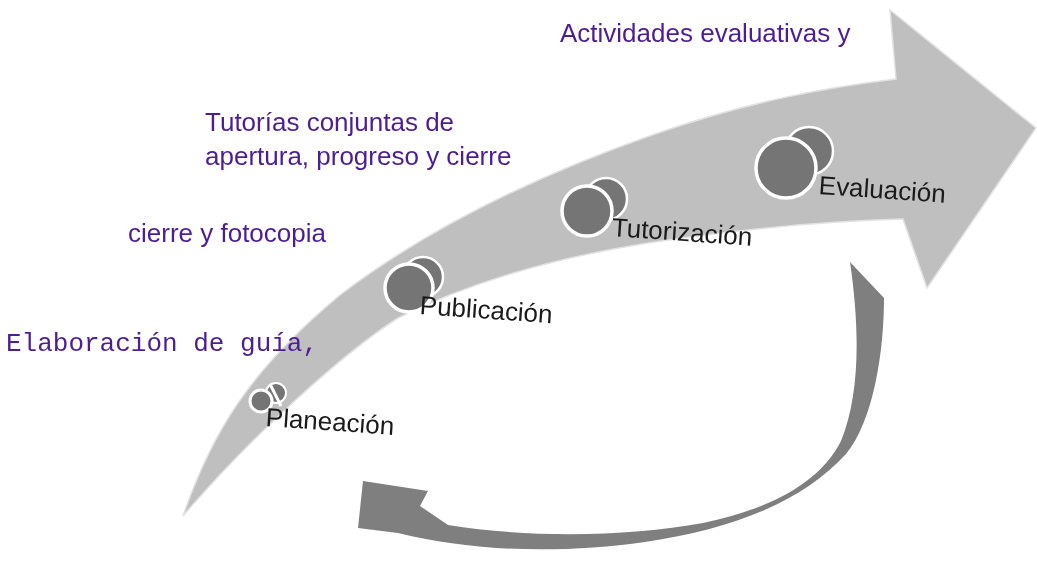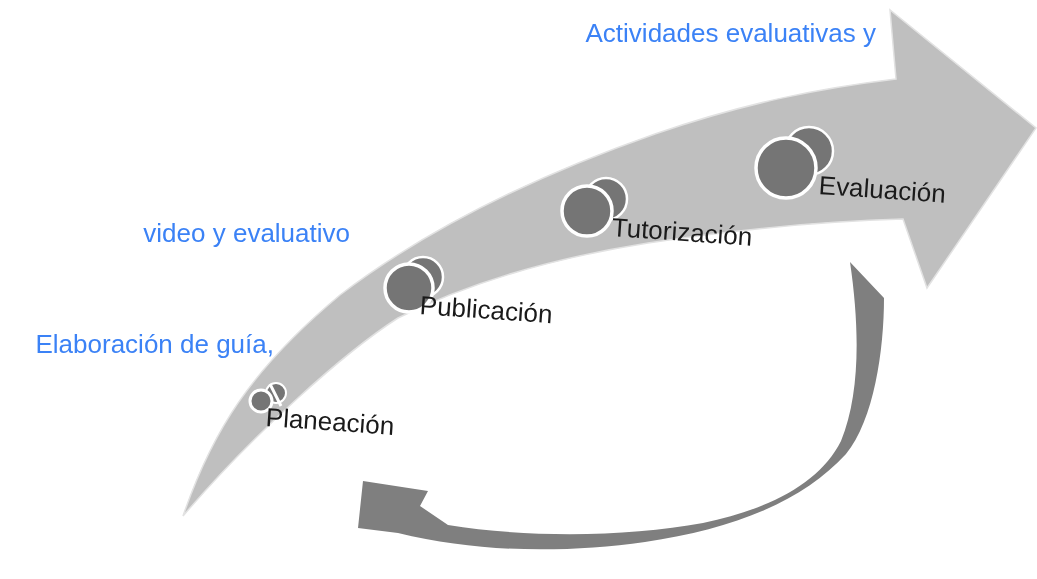--- a/index.html
+++ b/index.html
@@ -8,24 +8,24 @@
     width: 1037px;
     height: 579px;
     background: #ffffff;
     overflow: hidden;
     font-family: "Liberation Sans", sans-serif;
     color: #1a1a1a;
   }
   .canvas svg { position: absolute; left: 0; top: 0; }
   .desc {
     position: absolute;
-    text-align: right;
+    text-align: left;
     font-size: 26px;
     line-height: 34px;
-    color: #3b82f6;
+    color: #4c1d95;
   }
   .desc div { white-space: nowrap; }
   .stage-label {
     position: absolute;
     font-size: 26px;
     line-height: 30px;
     white-space: nowrap;
     color: #1a1a1a;
     transform: rotate(4deg);
     transform-origin: left top;
@@ -80,28 +80,32 @@
       <circle cx="606" cy="199" r="21" stroke-width="2.5" fill="#757575" stroke="#ffffff"></circle>
       <circle cx="587" cy="211" r="25" stroke-width="3.5" fill="#757575" stroke="#ffffff"></circle>
     </g>
 
     <g>
       <circle cx="809" cy="151" r="24" stroke-width="2.5" fill="#757575" stroke="#ffffff"></circle>
       <circle cx="786" cy="168" r="30" stroke-width="3.5" fill="#757575" stroke="#ffffff"></circle>
     </g>
   </svg>
 
-  <div class="desc" style="left:18px; top:327px; width:256px;">
+  <div class="desc" style="left:6px; top:327px; width:256px;font-family:Liberation Mono, monospace;">
     <div>Elaboración de guía,</div>
   </div>
 
   <div class="desc" style="left:128px; top:216px; width:222px;">
-    <div>video y evaluativo</div>
+    <div>cierre y fotocopia</div>
   </div>
 
+  <div class="desc" style="left:205px; top:105px; width:320px;">
+    <div>Tutorías conjuntas de</div>
+    <div>apertura, progreso y cierre</div>
+  </div>
 
   <div class="desc" style="left:560px; top:16px; width:316px;">
     <div>Actividades evaluativas y</div>
   </div>
 
   <div class="stage-label" style="left:267px; top:402px;">Planeación</div>
 
   <div class="stage-label" style="left:421px; top:290px;">Publicación</div>
 
   <div class="stage-label" style="left:613px; top:212px;">Tutorización</div>

